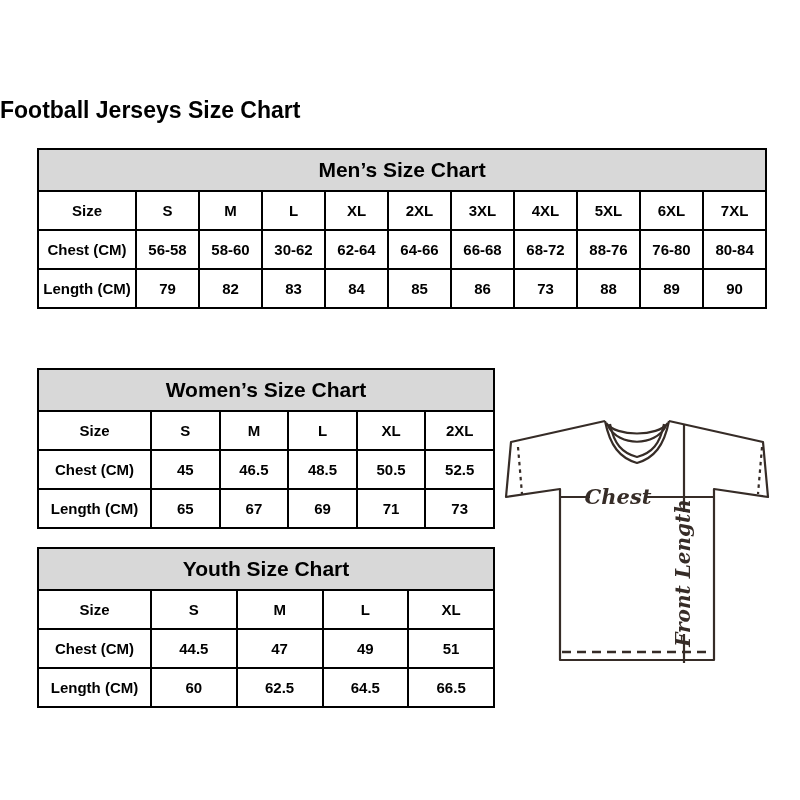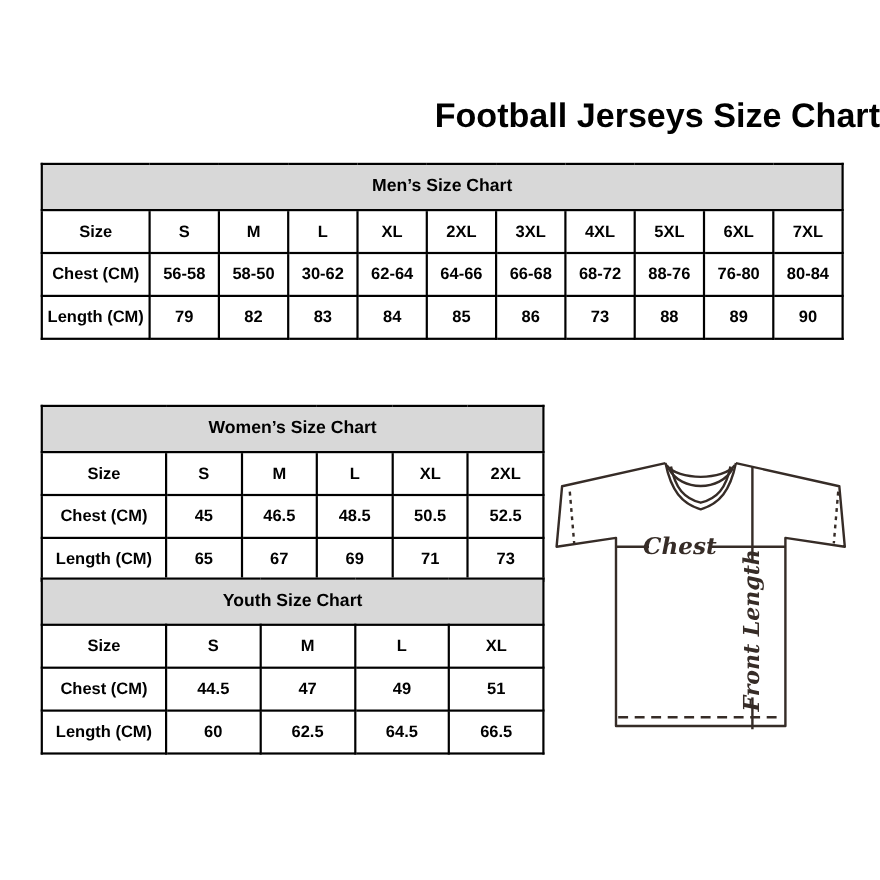--- a/index.html
+++ b/index.html
@@ -1,39 +1,39 @@
 <!DOCTYPE html>
 <html><head>
 <meta charset="utf-8">
 <style>
   html,body{margin:0;padding:0;background:#ffffff;}
   .canvas{
     position:relative;width:800px;height:800px;background:#ffffff;
     font-family:"Liberation Sans",sans-serif;color:#000;overflow:hidden;
   }
   .title{
-    position:absolute;top:87px;left:0;width:100%;margin:0;
-    text-align:right;font-size:31px;font-weight:bold;color:#000;
+    position:absolute;top:97px;left:0;width:100%;margin:0;
+    text-align:left;font-size:23px;font-weight:bold;color:#000;
   }
   table.size-table{
     position:absolute;border-collapse:collapse;table-layout:fixed;
     background:#fff;
   }
   table.size-table th,
   table.size-table td{
     border:2px solid #000;text-align:center;vertical-align:middle;
     font-weight:bold;color:#000;padding:0;overflow:hidden;white-space:nowrap;
   }
   table.size-table th.caption{
-    background:#d8d8d8;font-size:16px;height:40px;
+    background:#d8d8d8;font-size:21px;height:40px;
   }
   table.size-table td{font-size:15px;height:37px;}
   #men-table{left:37px;top:148px;width:728px;}
   #women-table{left:37px;top:368px;width:456px;}
-  #youth-table{left:37px;top:525px;width:456px;}
+  #youth-table{left:37px;top:547px;width:456px;}
   #men-table col.rowhead-col{width:98px;}
   #men-table col.val-col{width:63px;}
   #women-table col.rowhead-col,#youth-table col.rowhead-col{width:113px;}
   #women-table col.val-col{width:68.6px;}
   #youth-table col.val-col{width:85.75px;}
   .jersey-wrap{position:absolute;left:500px;top:400px;width:280px;height:285px;}
   .jersey-label{
     font-family:"DejaVu Serif","Liberation Serif",serif;
     font-style:italic;font-weight:bold;
   }
@@ -74,21 +74,21 @@
           <td>2XL</td>
           <td>3XL</td>
           <td>4XL</td>
           <td>5XL</td>
           <td>6XL</td>
           <td>7XL</td>
         </tr>
         <tr>
           <td>Chest (CM)</td>
           <td>56-58</td>
-          <td>58-50</td>
+          <td>58-60</td>
           <td>30-62</td>
           <td>62-64</td>
           <td>64-66</td>
           <td>66-68</td>
           <td>68-72</td>
           <td>88-76</td>
           <td>76-80</td>
           <td>80-84</td>
         </tr>
         <tr>

